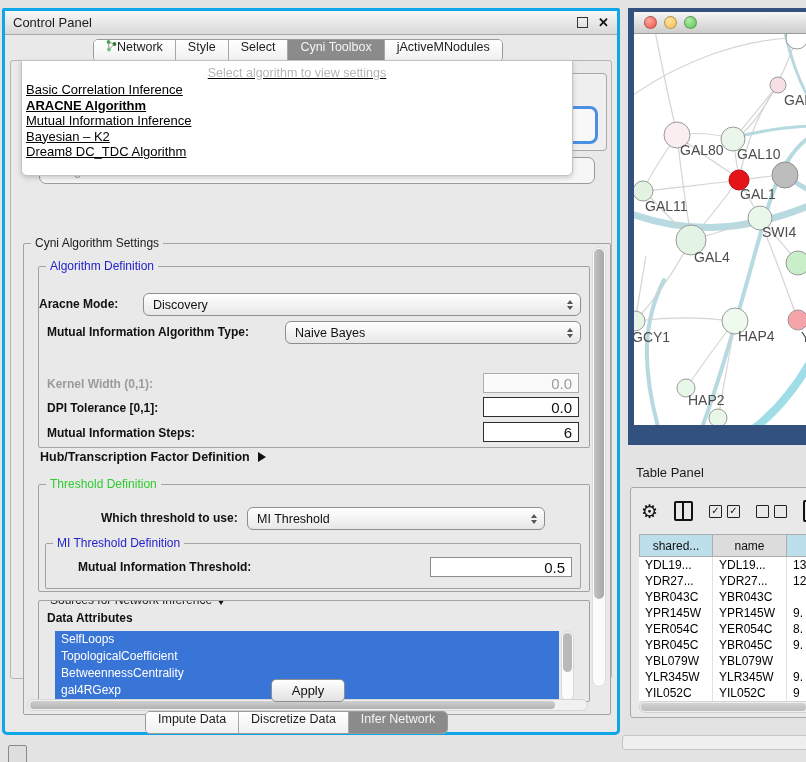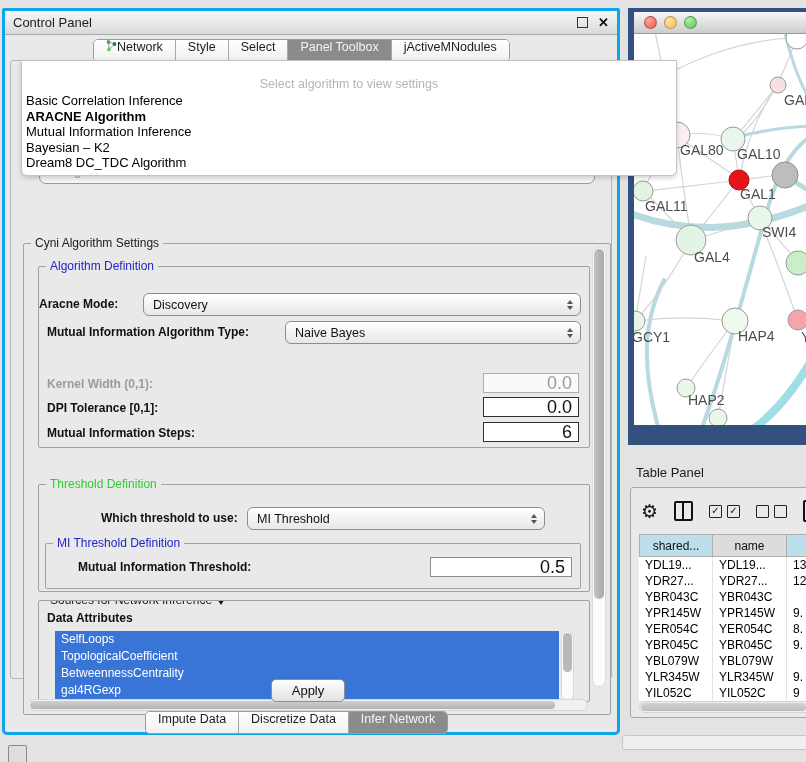--- a/index.html
+++ b/index.html
@@ -33,23 +33,23 @@
   
   .hidden-a{position:absolute;left:32px;top:12px;width:562px;height:76px;border:1px solid #a8a8a8;
             border-radius:4px;background:#efefef;z-index:5;}
   .hidden-a .focus-ring{position:absolute;left:8px;right:8px;top:32px;height:32px;border:3px solid #4a90e2;
             border-radius:8px;background:#f8f8f8;}
   .hidden-b{position:absolute;left:28px;top:96px;width:556px;height:27px;border:1px solid #9a9a9a;
             border-radius:7px;background:#f6f6f6;z-index:5;font-size:12.5px;color:#9a9a9a;
             display:flex;align-items:center;padding-left:34px;box-sizing:border-box;}
 
   
-  .popup{position:absolute;left:16px;top:49px;width:656px;height:116px;background:#ffffff;
+  .popup{position:absolute;left:16px;top:49px;width:552px;height:116px;background:#ffffff;
          border:1px solid #c3c3c3;border-radius:0 0 6px 6px;box-shadow:0 2px 5px rgba(0,0,0,.18);
-         z-index:40;box-sizing:border-box;padding-top:14px;}
+         z-index:40;box-sizing:border-box;padding-top:3px;text-decoration:underline;}
   .popup-placeholder{font-size:12.5px;color:#b5b5b5;text-align:center;height:18px;line-height:18px;}
   .pitem{font-size:13px;color:#000;height:15.5px;line-height:15.5px;padding-left:4px;white-space:nowrap;}
   .pitem.bold{font-weight:bold;}
 
   
   .group{position:absolute;border:1px solid #a2a2a2;border-radius:2px;background:#e9e9e9;box-sizing:border-box;}
   .gtitle{position:absolute;top:-8px;left:7px;background:#e9e9e9;padding:0 4px;font-size:12px;white-space:nowrap;}
   .gtitle.black{color:#1a1a1a;}
   .gtitle.blue{color:#2323cc;}
   .gtitle.green{color:#2ecc2e;}
@@ -65,21 +65,21 @@
   .lbl.dis{color:#9b9b9b;}
 
   .combo{position:absolute;height:23px;border:1px solid #8e8e8e;border-radius:6px;
          background:linear-gradient(#ffffff,#e7e7e7);box-shadow:inset 0 1px 0 #fff;
          display:flex;align-items:center;font-size:12.5px;color:#111;padding-left:9px;box-sizing:border-box;}
   .stepper{position:absolute;right:7px;top:0;bottom:0;display:flex;flex-direction:column;
            justify-content:center;align-items:center;gap:2px;}
   .arr-up{width:0;height:0;border-left:3.5px solid transparent;border-right:3.5px solid transparent;border-bottom:4.5px solid #555;}
   .arr-dn{width:0;height:0;border-left:3.5px solid transparent;border-right:3.5px solid transparent;border-top:4.5px solid #555;}
 
-  .tfield{position:absolute;height:20px;background:#fff;font-size:18px;color:#111;
+  .tfield{position:absolute;height:20px;background:#fff;font-size:15px;color:#111;
           display:flex;align-items:center;justify-content:flex-end;padding-right:6px;box-sizing:border-box;margin-left:48px;}
   .tfield.dark{border:1.7px solid #2e2e2e;}
   .tfield.lite{border:1px solid #adadad;background:#fafafa;color:#9b9b9b;}
   .tfield.mid{border:1px solid #8e8e8e;}
 
   .checkbox{position:absolute;width:13px;height:13px;border:1px solid #bdbdbd;border-radius:3px;background:#f3f3f3;}
 
   .hub-row{position:absolute;left:16px;top:206px;display:flex;align-items:center;gap:8px;
            font-size:12.5px;font-weight:600;color:#111;}
   .tri-right{width:0;height:0;border-top:5.5px solid transparent;border-bottom:5.5px solid transparent;border-left:8px solid #111;}
@@ -168,21 +168,21 @@
           </span>
           <span class="tab-label">Network</span>
         </div>
         <div class="tab">
           <span class="tab-label">Style</span>
         </div>
         <div class="tab">
           <span class="tab-label">Select</span>
         </div>
         <div class="tab sel">
-          <span class="tab-label">Panel Toolbox</span>
+          <span class="tab-label">Cyni Toolbox</span>
         </div>
         <div class="tab">
           <span class="tab-label">jActiveMNodules</span>
         </div>
       </nav>
 
     <div class="cp-frame">
 
       <div class="hidden-a">
         <span class="focus-ring"></span>
@@ -229,20 +229,24 @@
             <span class="lbl" style="left:8px;">DPI Tolerance [0,1]:</span>
             <span class="tfield dark" style="left:396px;right:10px;top:0;">0.0</span>
           </div>
 
           <div class="row" style="top:155px;">
             <span class="lbl" style="left:8px;">Mutual Information Steps:</span>
             <span class="tfield dark" style="left:396px;right:10px;top:0;">6</span>
           </div>
         </div>
 
+        <div class="hub-row">
+          <span>Hub/Transcription Factor Definition</span>
+          <span class="tri-right"></span>
+        </div>
 
         <div class="group thr-group">
           <span class="gtitle green">Threshold Definition</span>
 
           <div class="row" style="top:22px;">
             <span class="lbl" style="left:62px;">Which threshold to use:</span>
             <div class="combo" style="left:208px;width:298px;top:0;">
               <span>MI Threshold</span>
               <span class="stepper">
                   <span class="arr-up"></span>

